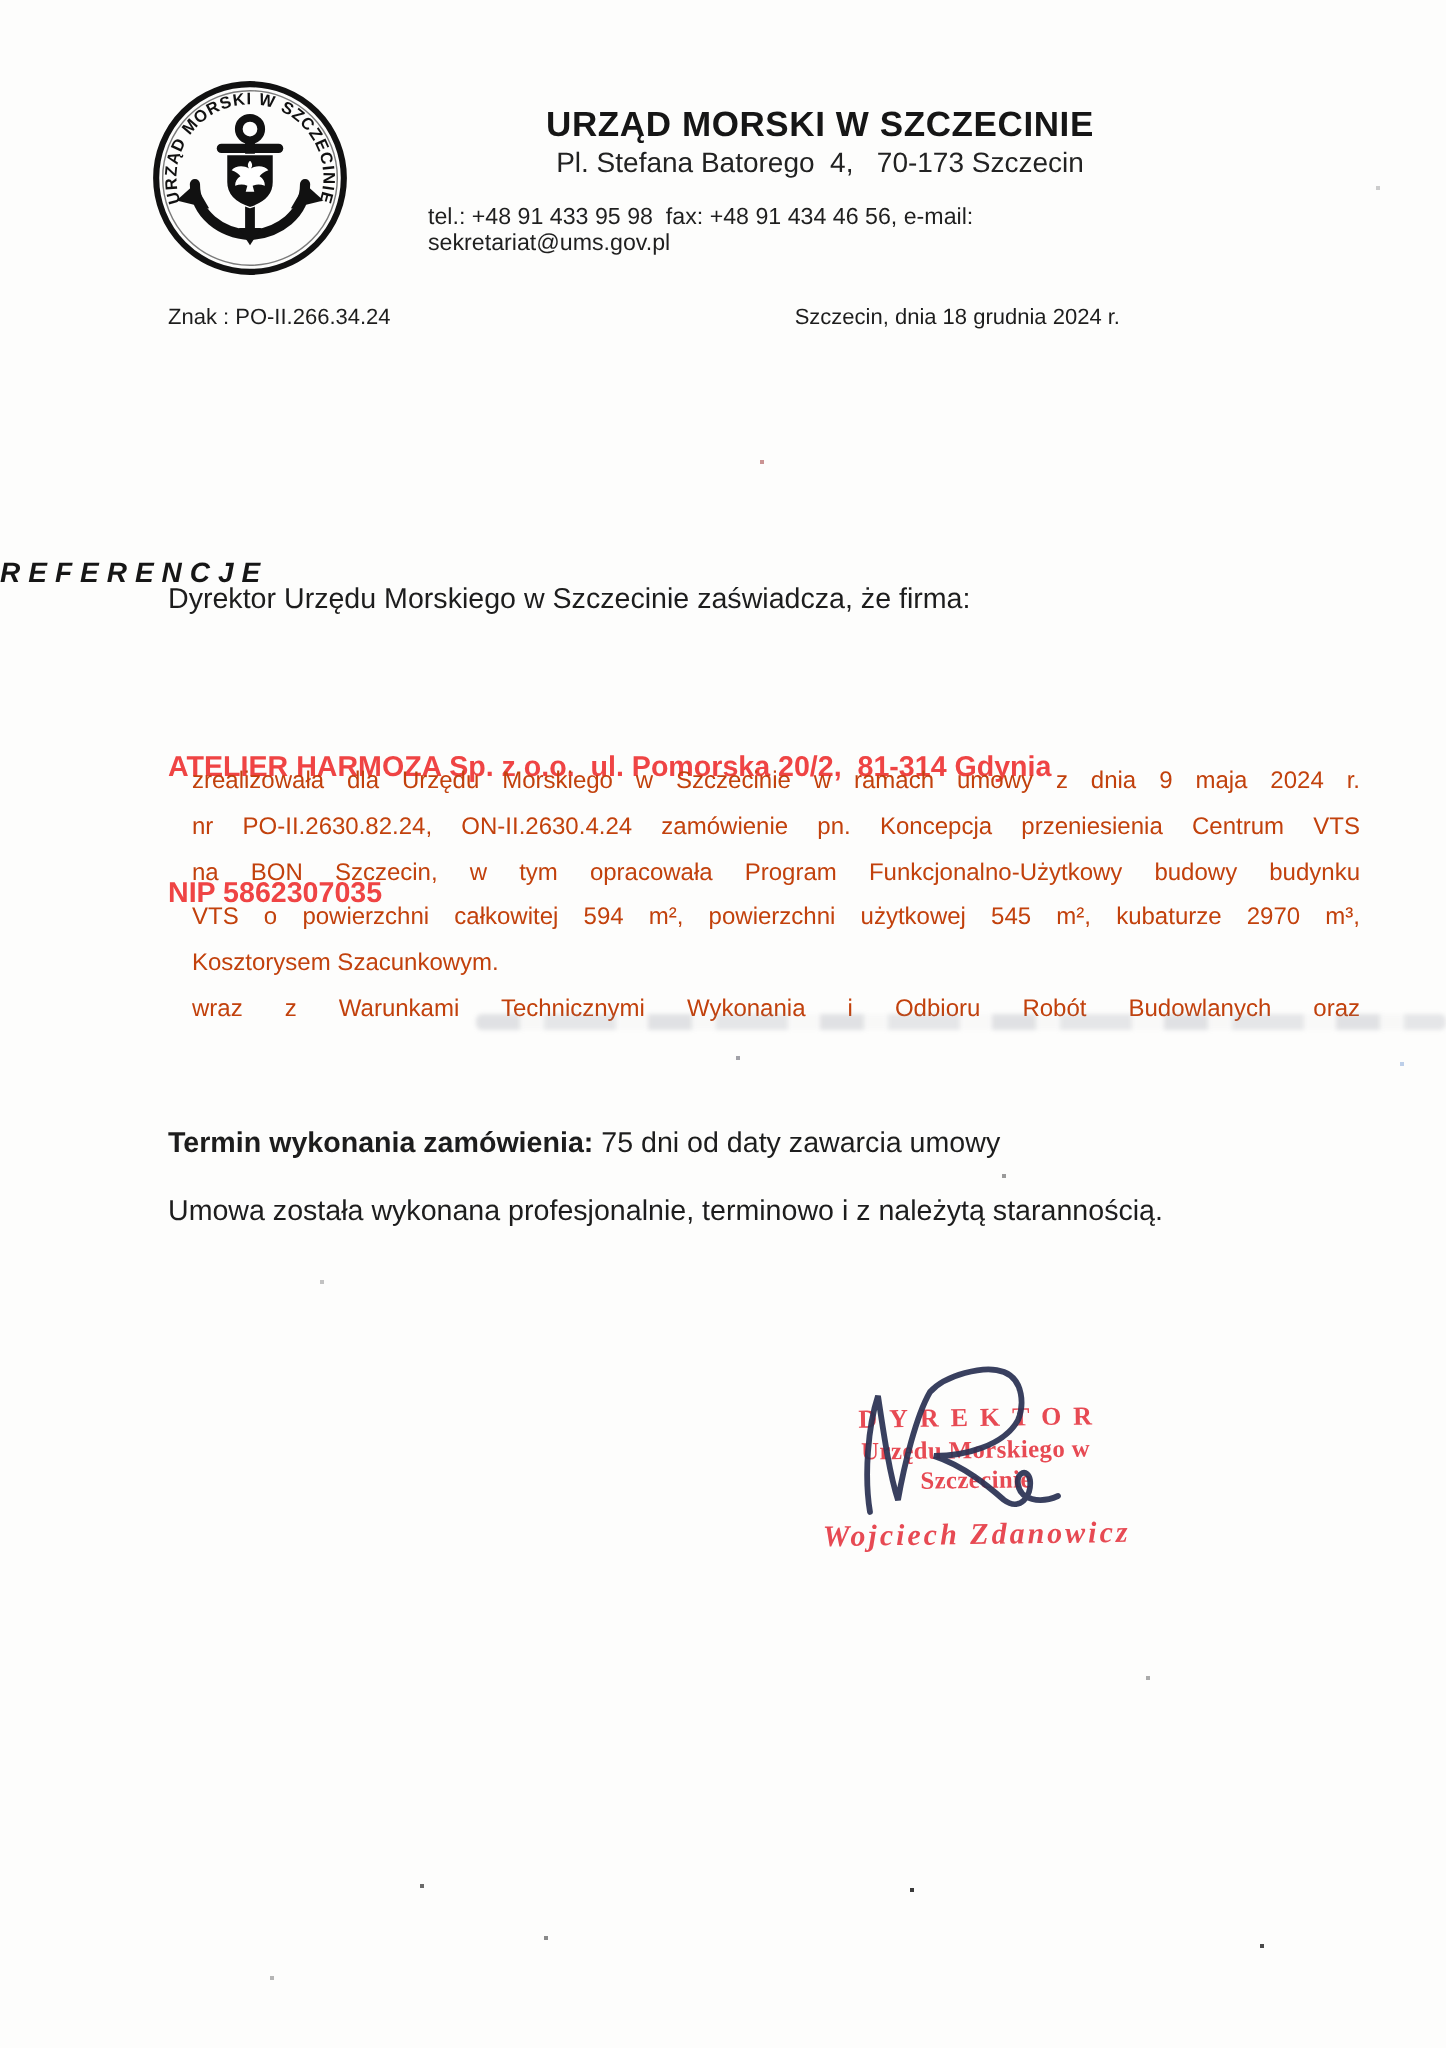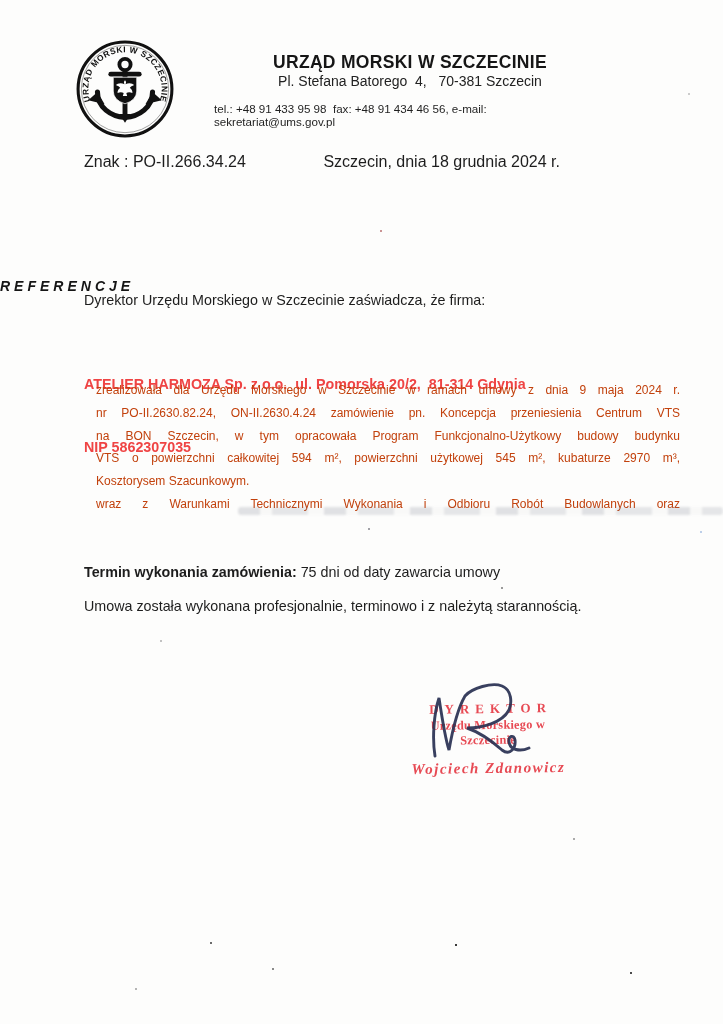--- a/index.html
+++ b/index.html
@@ -19,21 +19,21 @@
     position:absolute; left:170px; top:73px; width:480px; text-align:center;
     font-size:14px; white-space:pre-wrap; color:#222;
   }
   .org-contact {
     position:absolute; left:214px; top:102px; width:360px;
     font-size:11.6px; white-space:pre-wrap; color:#1f1f1f;
   }
   
   .meta-row {
     position:absolute; left:84px; top:153px; width:476px;
-    display:flex; justify-content:space-between; font-size:16px;
+    display:flex; justify-content:space-between; font-size:11px;
   }
   
   .doc-title {
     position:absolute; left:0; top:234px; width:716px; text-align:left;
     font-size:14px; font-weight:bold; font-style:italic; letter-spacing:4px;
     color:#161616;
     margin-top:44px;
   }
   
   .intro { position:absolute; left:84px; top:292px; font-size:14.3px; }
@@ -107,21 +107,21 @@
         <path d="M -27 3 L -36 11 L -20 15 Z" fill="#111"></path>
         <path d="M 27 3 L 36 11 L 20 15 Z" fill="#111"></path>
         <path d="M 0 33 L -5.5 24.5 L 5.5 24.5 Z" fill="#111"></path>
         <path d="M -11.5 -11.5 L 11.5 -11.5 L 11.5 2 Q 11.5 11 0 14.5 Q -11.5 11 -11.5 2 Z" fill="#111" stroke="#fff" stroke-width="0.7"></path>
         <path d="M 0 -8.5 C -1.3 -7.3 -1.3 -5.6 -0.4 -4.7 C -3.4 -6.4 -7.3 -6 -9 -3.8 C -6.8 -3 -5.6 -2.1 -4.7 -0.9 C -6.4 0 -7.3 1.7 -7.3 3.8 C -5.1 3 -3 3 -1.3 3.8 L -2.1 6.8 L 2.1 6.8 L 1.3 3.8 C 3 3 5.1 3 7.3 3.8 C 7.3 1.7 6.4 0 4.7 -0.9 C 5.6 -2.1 6.8 -3 9 -3.8 C 7.3 -6 3.4 -6.4 0.4 -4.7 C 1.3 -5.6 1.3 -7.3 0 -8.5 Z" fill="#fff"></path>
       </g>
     </svg>
   </div>
 
   <div class="org-name">URZĄD MORSKI W SZCZECINIE</div>
-  <div class="org-address">Pl. Stefana Batorego  4,   70-381 Szczecin</div>
+  <div class="org-address">Pl. Stefana Batorego  4,   70-173 Szczecin</div>
   <div class="org-contact">tel.: +48 91 433 95 98  fax: +48 91 434 46 56, e-mail: sekretariat@ums.gov.pl</div>
 
   <div class="meta-row">
     <span>Znak : PO-II.266.34.24</span>
     <span>Szczecin, dnia 18 grudnia 2024 r.</span>
   </div>
 
   <div class="doc-title">REFERENCJE</div>
 
   <div class="intro">Dyrektor Urzędu Morskiego w Szczecinie zaświadcza, że firma:</div>

